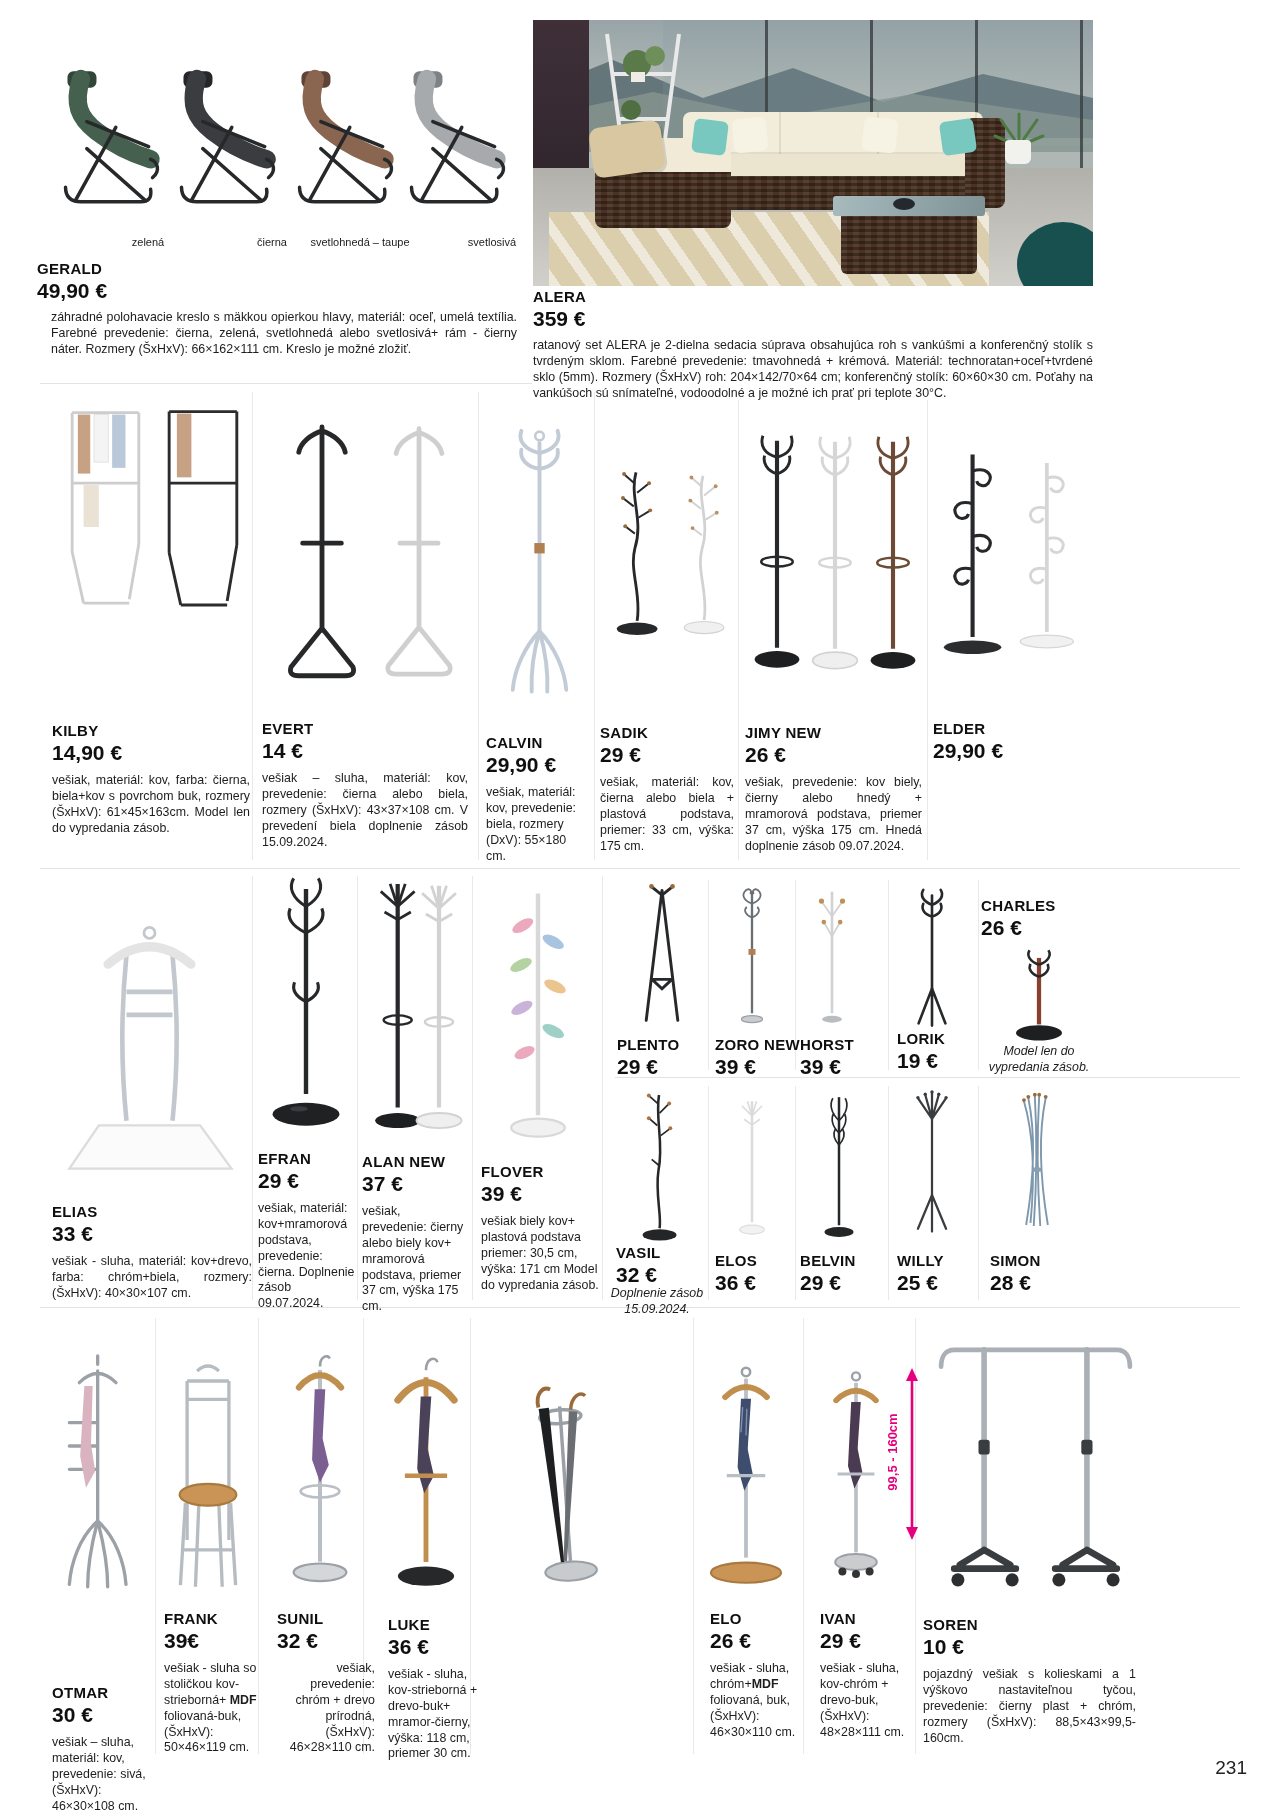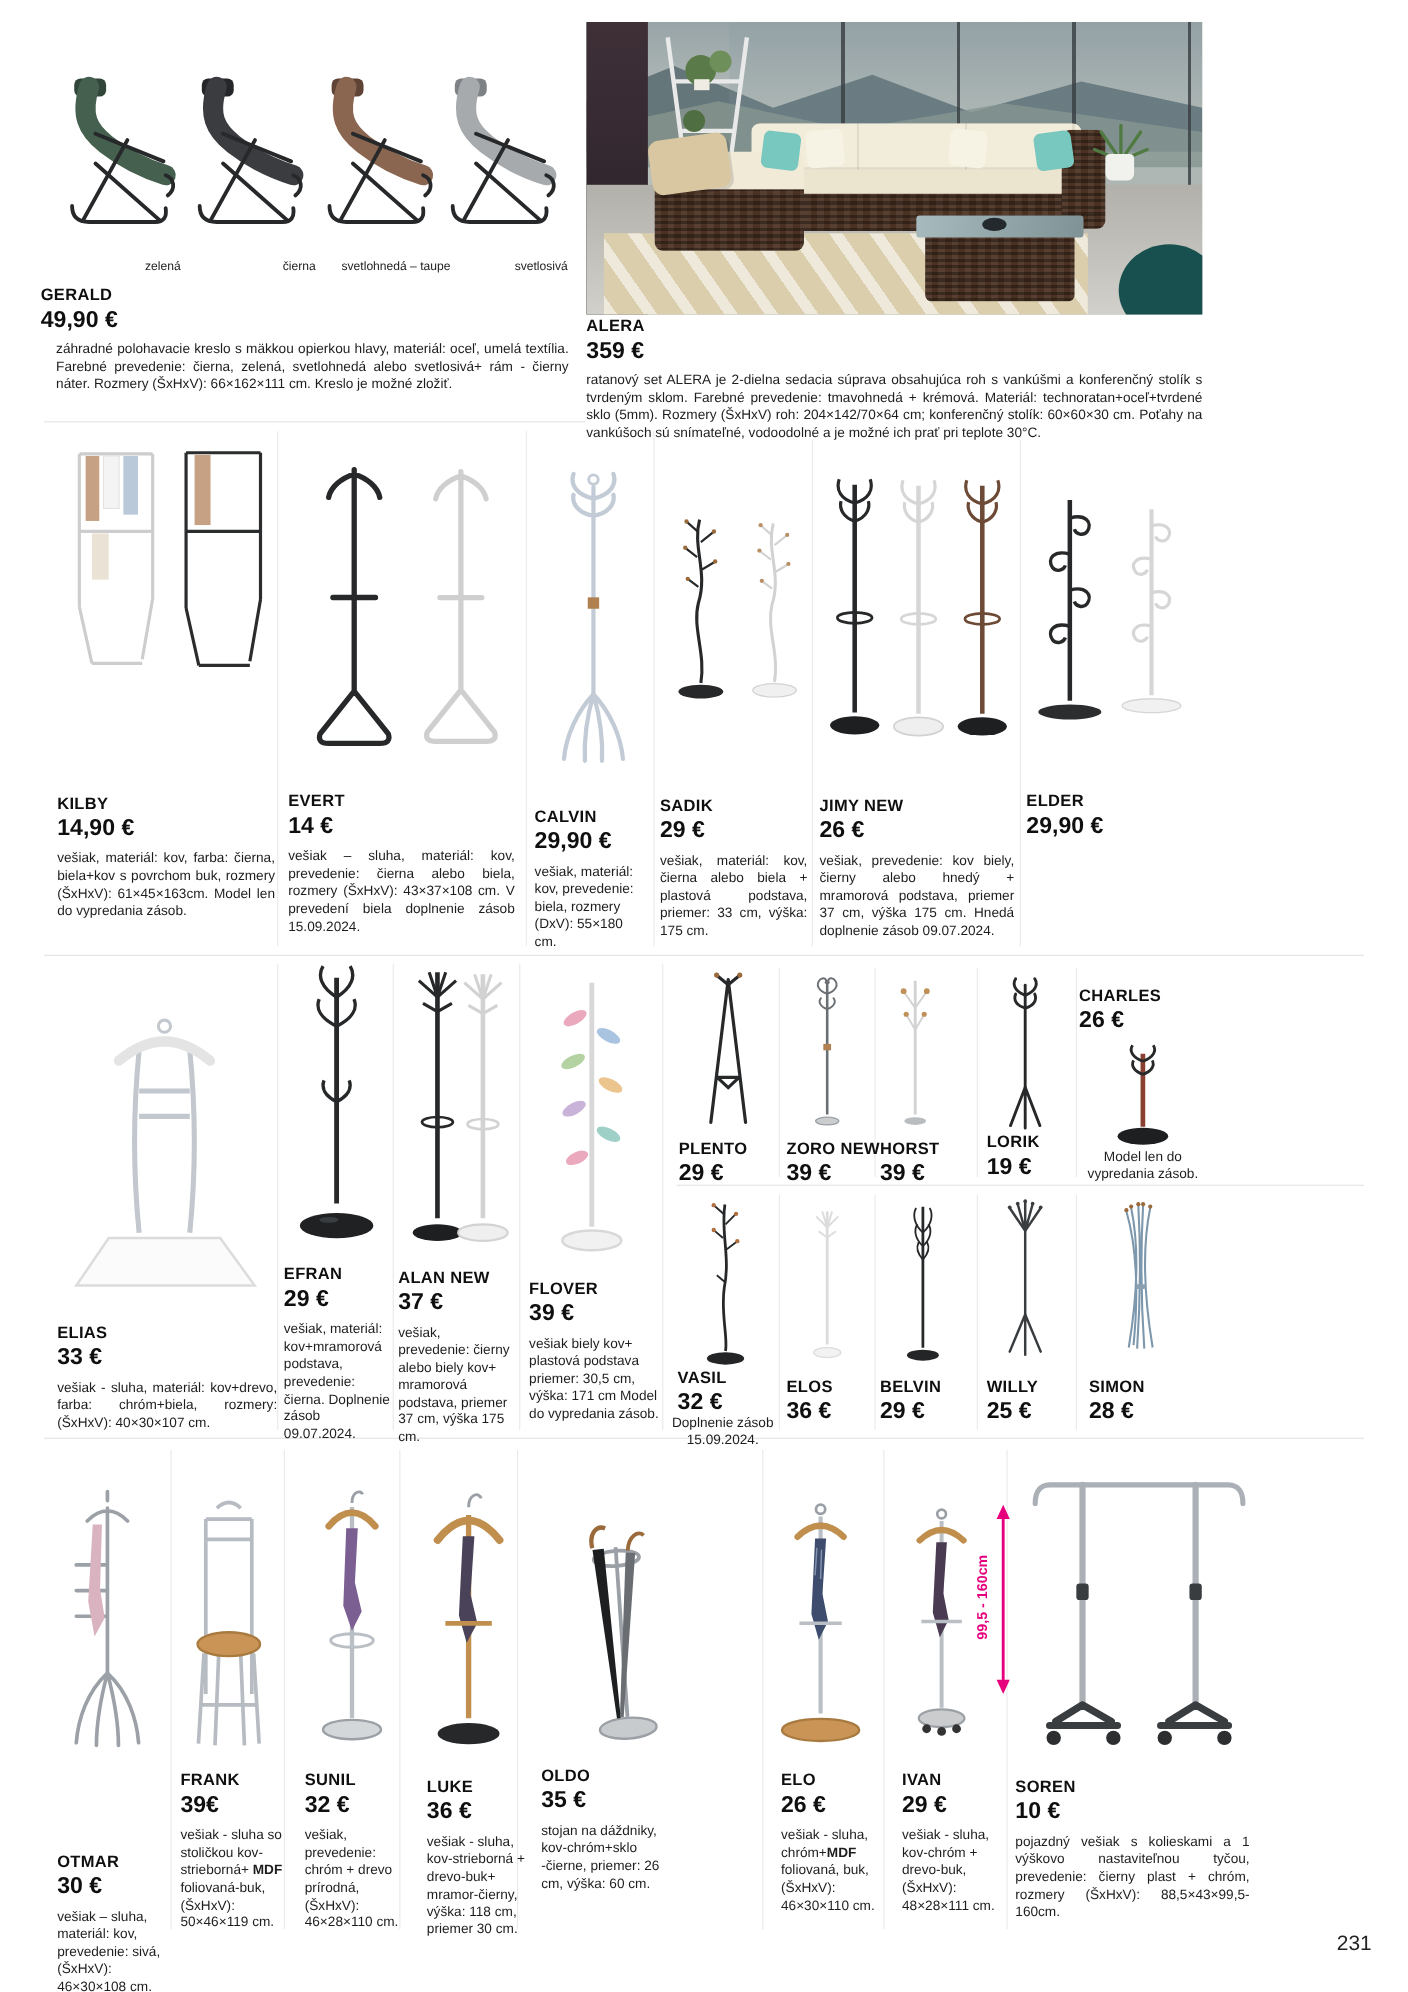--- a/index.html
+++ b/index.html
@@ -2,21 +2,21 @@
 <html><head>
 <meta charset="utf-8">
 <style>
   html,body{margin:0;padding:0;background:#fff;}
   body{width:1280px;font-family:"Liberation Sans","DejaVu Sans",sans-serif;color:#1a1a1a;}
   #page{position:relative;width:1280px;height:1811px;background:#fff;overflow:hidden;}
   .tcard{position:absolute;}
   .name{font-size:15px;font-weight:700;letter-spacing:.3px;color:#0f0f0f;line-height:17px;}
   .price{font-size:21px;font-weight:700;color:#0f0f0f;line-height:23px;margin-top:2px;}
   .desc{font-size:12.4px;line-height:1.28;text-align:justify;margin-top:9px;color:#1d1d1d;}
-  .note{font-size:12.4px;line-height:1.3;text-align:center;color:#1d1d1d;}
+  .note{font-size:12.4px;line-height:1.3;text-align:center;color:#1d1d1d;font-style:italic;}
   .ipos{position:absolute;}
   .ipos svg{width:100%;height:100%;display:block;}
   .vline{position:absolute;width:1px;background:#e9e9e9;}
   .hline{position:absolute;height:1px;background:#e3e3e3;}
   .variant-label{position:absolute;font-size:11px;color:#222;transform:translateX(-50%);white-space:nowrap;}
   .pagenum{position:absolute;left:1185px;top:1757px;width:62px;text-align:right;font-size:19px;color:#222;}
   .pink-label{position:absolute;left:828px;top:1444px;width:130px;height:16px;text-align:center;font-size:13px;font-weight:700;color:#e6007e;transform:rotate(-90deg);}
   
   .scene{position:relative;width:100%;height:100%;overflow:hidden;background:#b9bfb9;}
   .sky{position:absolute;left:0;top:0;right:0;height:125px;background:linear-gradient(#98a4a8,#c6cbc2);}
@@ -694,32 +694,27 @@
     <p class="desc" style="margin:9px 0 0 0;text-align:left">vešiak – sluha, materiál: kov, prevedenie: sivá, (ŠxHxV): 46×30×108 cm.</p>
   </div>
   <div class="tcard" style="left:164px;top:1610px;width:100px">
     <div class="name">FRANK</div>
     <div class="price">39€</div>
     <p class="desc" style="margin:9px 0 0 0;text-align:left"><span>vešiak - sluha so stoličkou kov-strieborná+ </span><b>MDF</b><span> foliovaná-buk, (ŠxHxV): 50×46×119 cm.</span></p>
   </div>
   <div class="tcard" style="left:277px;top:1610px;width:98px">
     <div class="name">SUNIL</div>
     <div class="price">32 €</div>
-    <p class="desc" style="margin:9px 0 0 0;text-align:left">vešiak, prevedenie: chróm + drevo prírodná, (ŠxHxV): 46×28×110 cm.</p>
+    <p class="desc" style="margin:9px 0 0 0;text-align:right">vešiak, prevedenie: chróm + drevo prírodná, (ŠxHxV): 46×28×110 cm.</p>
   </div>
   <div class="tcard" style="left:388px;top:1616px;width:92px">
     <div class="name">LUKE</div>
     <div class="price">36 €</div>
     <p class="desc" style="margin:9px 0 0 0;text-align:left">vešiak - sluha, kov-strieborná + drevo-buk+ mramor-čierny, výška: 118 cm, priemer 30 cm.</p>
   </div>
-  <div class="tcard" style="left:492px;top:1606px;width:122px">
-    <div class="name">OLDO</div>
-    <div class="price">35 €</div>
-    <p class="desc" style="margin:9px 0 0 0;text-align:left">stojan na dáždniky, kov-chróm+sklo -čierne, priemer: 26 cm, výška: 60 cm.</p>
-  </div>
   <div class="tcard" style="left:710px;top:1610px;width:96px">
     <div class="name">ELO</div>
     <div class="price">26 €</div>
     <p class="desc" style="margin:9px 0 0 0;text-align:left"><span>vešiak - sluha, chróm+</span><b>MDF</b><span> foliovaná, buk, (ŠxHxV): 46×30×110 cm.</span></p>
   </div>
   <div class="tcard" style="left:820px;top:1610px;width:96px">
     <div class="name">IVAN</div>
     <div class="price">29 €</div>
     <p class="desc" style="margin:9px 0 0 0;text-align:left">vešiak - sluha, kov-chróm + drevo-buk, (ŠxHxV): 48×28×111 cm.</p>
   </div>

